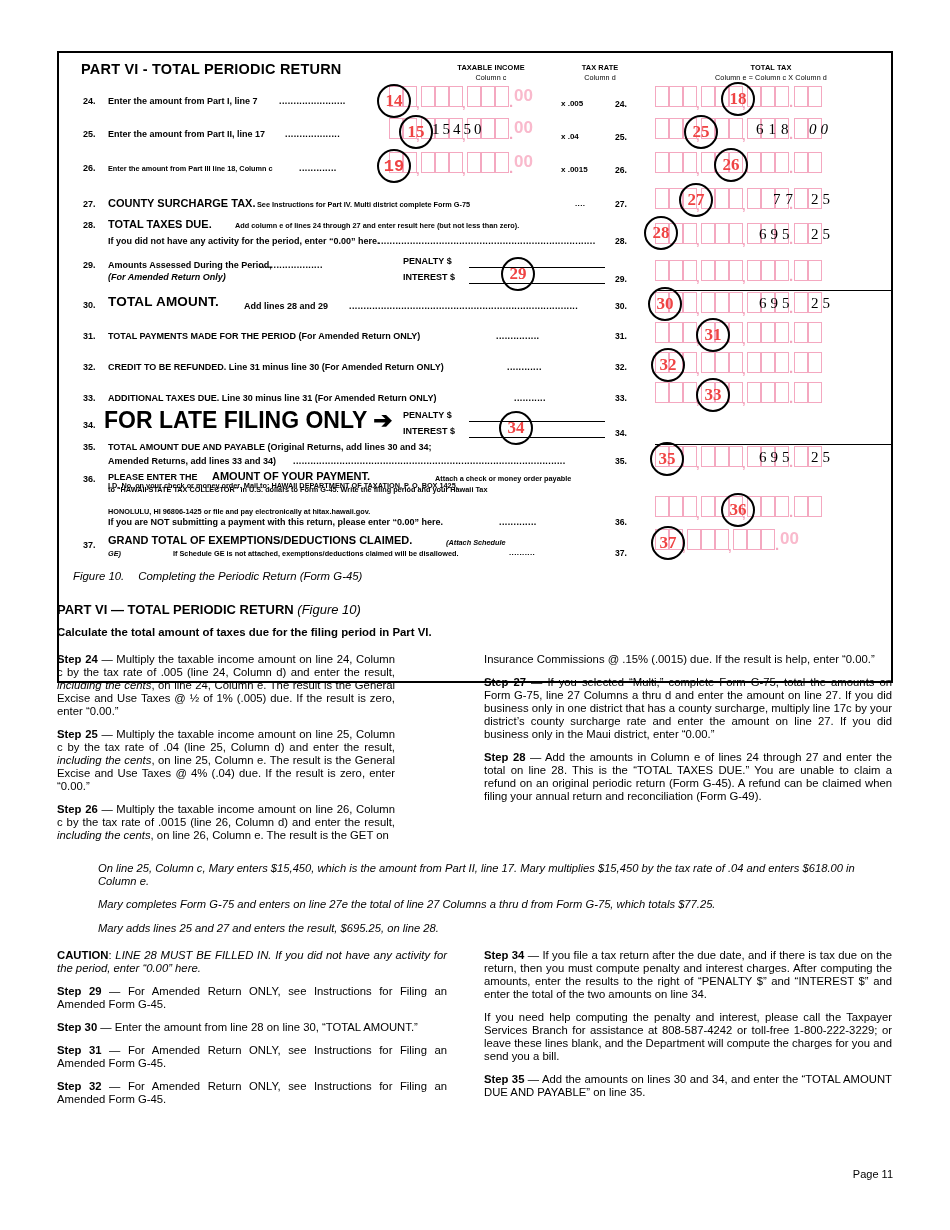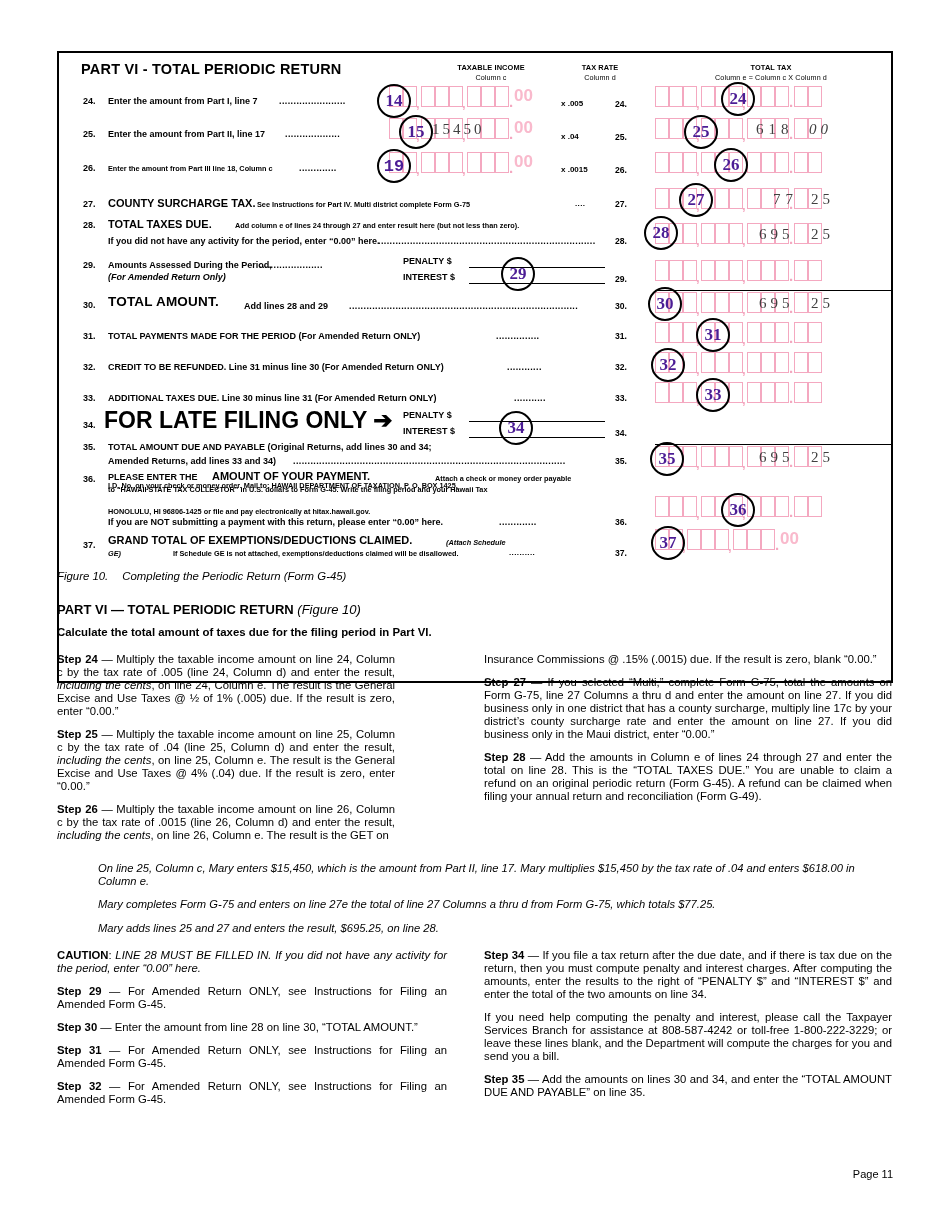--- a/index.html
+++ b/index.html
@@ -41,35 +41,35 @@
   .cell.first{border-left-width:1.4px;}
   .cell.last{border-right-width:1.4px;}
   .grp{display:flex;}
   .comma{width:4px;position:relative;}
   .comma:after{content:",";position:absolute;left:-1px;bottom:-4px;color:#f4a8c0;font-size:13px;font-weight:bold;}
   .dot{width:5px;position:relative;}
   .dot:after{content:".";position:absolute;left:0px;bottom:-3px;color:#f4a8c0;font-size:15px;font-weight:bold;}
   .preprint{color:#f9b9cc;font-size:17px;font-weight:bold;line-height:19px;letter-spacing:0px;}
 
   
-  .val{position:absolute;font-family:"Liberation Serif",serif;font-size:15px;font-weight:normal;letter-spacing:3px;color:#404040;}
+  .val{position:absolute;font-family:"Liberation Serif",serif;font-size:15px;font-weight:normal;letter-spacing:3px;color:#000000;}
   .val-it{font-style:italic;}
 
   
   .circ{
     position:absolute;width:30px;height:30px;border:2.4px solid #000;border-radius:50%;
     background:transparent;font-family:"Liberation Serif",serif;font-size:17px;font-weight:bold;
-    display:flex;align-items:center;justify-content:center;color:#4c1d95;
+    display:flex;align-items:center;justify-content:center;color:#ef4444;
   }
 
   .hline{position:absolute;background:#000;height:1px;}
 
   
   .caption{position:absolute;left:57px;top:570px;font-size:11.4px;font-style:italic;}
-  .caption .cap-num{margin-right:14px;}
+  .caption .cap-num{margin-right:14px;margin-left:16px;}
   .part-head{position:absolute;left:57px;top:602px;font-size:13px;font-weight:bold;}
   .part-head .fig{font-weight:normal;font-style:italic;}
   .calc-line{position:absolute;left:57px;top:626px;font-size:11.4px;font-weight:bold;}
 
   .col-left{position:absolute;left:57px;top:653px;width:338px;}
   .col-right{position:absolute;left:484px;top:653px;width:408px;}
   .col-left2{position:absolute;left:57px;top:949px;width:390px;}
   .col-right2{position:absolute;left:484px;top:949px;width:408px;}
 
   p.bt{margin:0 0 10px 0;font-size:11.3px;line-height:13px;text-align:justify;}
@@ -579,21 +579,21 @@
             <i class="cell"></i>
             <i class="cell last"></i>
           </span>
           <span class="dot"></span>
         <span class="preprint">00</span>
       </div>
 
       <div class="circ" style="left:318px;top:31px;">14</div>
       <div class="circ" style="left:340px;top:62px;">15</div>
       <div class="circ" style="left:318px;top:96px;font-family:Liberation Mono, monospace;">19</div>
-      <div class="circ" style="left:662px;top:29px;">24</div>
+      <div class="circ" style="left:662px;top:29px;">18</div>
       <div class="circ" style="left:625px;top:62px;">25</div>
       <div class="circ" style="left:655px;top:95px;">26</div>
       <div class="circ" style="left:620px;top:130px;">27</div>
       <div class="circ" style="left:585px;top:163px;">28</div>
       <div class="circ" style="left:442px;top:204px;">29</div>
       <div class="circ" style="left:589px;top:234px;">30</div>
       <div class="circ" style="left:637px;top:265px;">31</div>
       <div class="circ" style="left:592px;top:295px;">32</div>
       <div class="circ" style="left:637px;top:325px;">33</div>
       <div class="circ" style="left:440px;top:358px;">34</div>
@@ -613,21 +613,21 @@
     <span class="fig">(Figure 10)</span>
   </div>
   <div class="calc-line">Calculate the total amount of taxes due for the filing period in Part VI.</div>
 
   <div class="col-left">
       <p class="bt"><b>Step 24</b> — <span>Multiply the taxable income amount on line 24, Column c by the tax rate of .005 (line 24, Column d) and enter the result, </span><i>including the cents</i><span>, on line 24, Column e.  The result is the General Excise and Use Taxes @ ½ of 1% (.005) due.  If the result is zero, enter “0.00.”</span></p>
       <p class="bt"><b>Step 25</b> — <span>Multiply the taxable income amount on line 25, Column c by the tax rate of .04 (line 25, Column d) and enter the result, </span><i>including the cents</i><span>, on line 25, Column e.  The result is the General Excise and Use Taxes @ 4% (.04) due.  If the result is zero, enter “0.00.”</span></p>
       <p class="bt last"><b>Step 26</b> — <span>Multiply the taxable income amount on line 26, Column c by the tax rate of .0015 (line 26, Column d) and enter the result, </span><i>including the cents</i><span>, on line 26, Column e.  The result is the GET on</span></p>
     </div>
   <div class="col-right">
-      <p class="bt"><span>Insurance Commissions @ .15% (.0015) due.  If the result is zero, blank “0.00.”</span></p>
+      <p class="bt"><span>Insurance Commissions @ .15% (.0015) due.  If the result is help, enter “0.00.”</span></p>
       <p class="bt"><b>Step 27</b> — <span>If you selected “Multi,” complete Form G-75, total the amounts on Form G-75, line 27 Columns a thru d and enter the amount on line 27.  If you did business only in one district that has a county surcharge, multiply line 17c by your district’s county surcharge rate and enter the amount on line 27.  If you did business only in the Maui district, enter “0.00.”</span></p>
       <p class="bt last"><b>Step 28</b> — <span>Add the amounts in Column e of lines 24 through 27 and enter the total on line 28. This is the “TOTAL TAXES DUE.”  You are unable to claim a refund on an original periodic return (Form G-45).  A refund can be claimed when filing your annual return and reconciliation (Form G-49).</span></p>
     </div>
 
   <div class="examples">
       <p class="ex">On line 25, Column c, Mary enters $15,450, which is the amount from Part II, line 17.  Mary multiplies $15,450 by the tax rate of .04 and enters $618.00 in Column e.</p>
       <p class="ex">Mary completes Form G-75 and enters on line 27e the total of line 27 Columns a thru d from Form G-75, which totals $77.25.</p>
       <p class="ex last">Mary adds lines 25 and 27 and enters the result, $695.25, on line 28.</p>
     </div>
 

